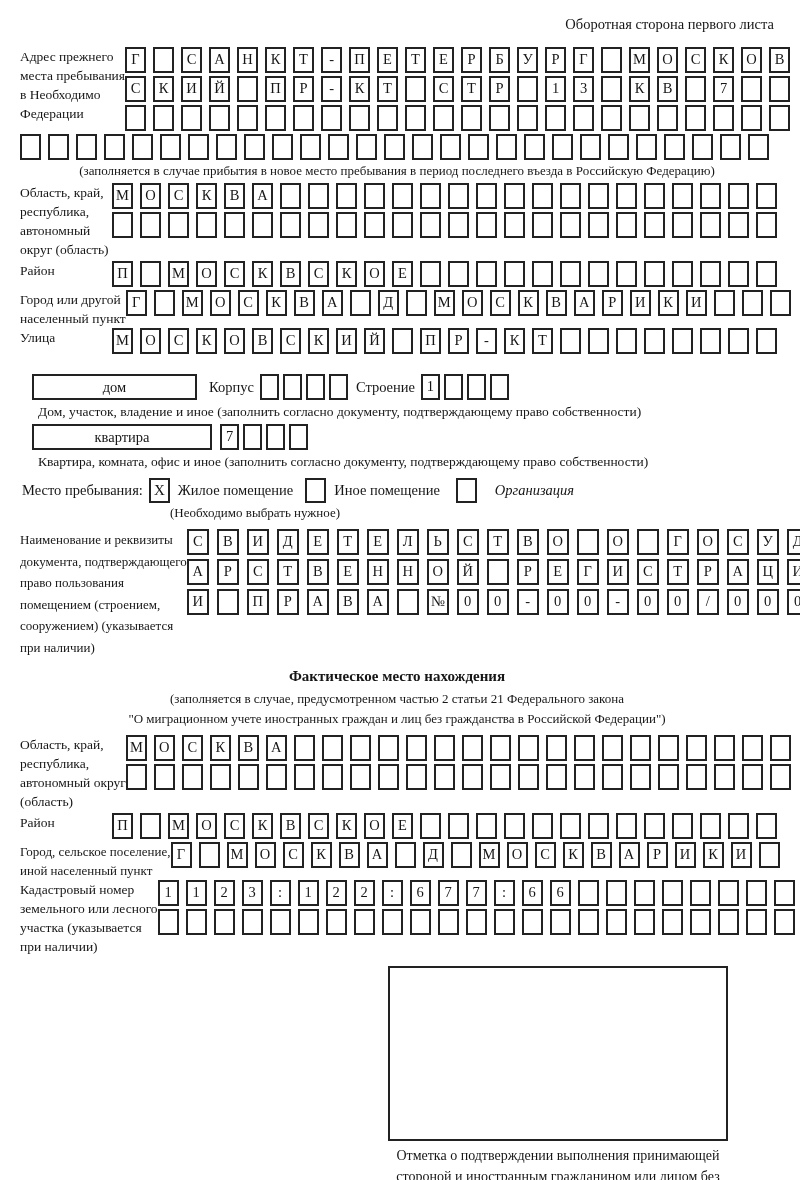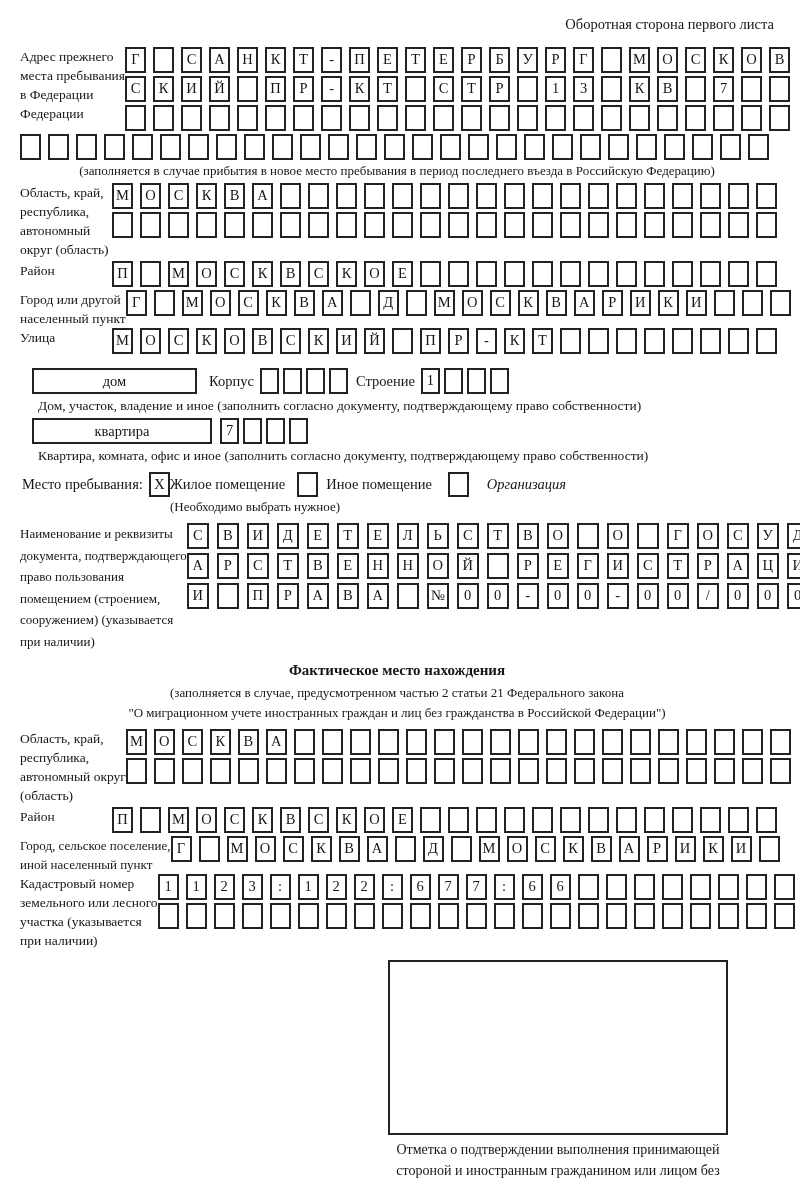--- a/index.html
+++ b/index.html
@@ -50,21 +50,21 @@
 <body>
 
 <div class="page">
 
   <div class="corner">Оборотная сторона первого листа</div>
 
   <div class="frow">
     <div class="lbl w95">
       <div class="ln">Адрес прежнего</div>
       <div class="ln">места пребывания</div>
-      <div class="ln">в Федерации</div>
+      <div class="ln">в Необходимо</div>
       <div class="ln">Федерации</div>
     </div>
     <div>
       <div class="boxrow"><span class="cbox">Г</span><span class="cbox"></span><span class="cbox">С</span><span class="cbox">А</span><span class="cbox">Н</span><span class="cbox">К</span><span class="cbox">Т</span><span class="cbox">-</span><span class="cbox">П</span><span class="cbox">Е</span><span class="cbox">Т</span><span class="cbox">Е</span><span class="cbox">Р</span><span class="cbox">Б</span><span class="cbox">У</span><span class="cbox">Р</span><span class="cbox">Г</span><span class="cbox"></span><span class="cbox">М</span><span class="cbox">О</span><span class="cbox">С</span><span class="cbox">К</span><span class="cbox">О</span><span class="cbox">В</span></div>
       <div class="boxrow"><span class="cbox">С</span><span class="cbox">К</span><span class="cbox">И</span><span class="cbox">Й</span><span class="cbox"></span><span class="cbox">П</span><span class="cbox">Р</span><span class="cbox">-</span><span class="cbox">К</span><span class="cbox">Т</span><span class="cbox"></span><span class="cbox">С</span><span class="cbox">Т</span><span class="cbox">Р</span><span class="cbox"></span><span class="cbox">1</span><span class="cbox">3</span><span class="cbox"></span><span class="cbox">К</span><span class="cbox">В</span><span class="cbox"></span><span class="cbox">7</span><span class="cbox"></span><span class="cbox"></span></div>
       <div class="boxrow"><span class="cbox"></span><span class="cbox"></span><span class="cbox"></span><span class="cbox"></span><span class="cbox"></span><span class="cbox"></span><span class="cbox"></span><span class="cbox"></span><span class="cbox"></span><span class="cbox"></span><span class="cbox"></span><span class="cbox"></span><span class="cbox"></span><span class="cbox"></span><span class="cbox"></span><span class="cbox"></span><span class="cbox"></span><span class="cbox"></span><span class="cbox"></span><span class="cbox"></span><span class="cbox"></span><span class="cbox"></span><span class="cbox"></span><span class="cbox"></span></div>
     </div>
   </div>
   <div class="boxrow"><span class="cbox"></span><span class="cbox"></span><span class="cbox"></span><span class="cbox"></span><span class="cbox"></span><span class="cbox"></span><span class="cbox"></span><span class="cbox"></span><span class="cbox"></span><span class="cbox"></span><span class="cbox"></span><span class="cbox"></span><span class="cbox"></span><span class="cbox"></span><span class="cbox"></span><span class="cbox"></span><span class="cbox"></span><span class="cbox"></span><span class="cbox"></span><span class="cbox"></span><span class="cbox"></span><span class="cbox"></span><span class="cbox"></span><span class="cbox"></span><span class="cbox"></span><span class="cbox"></span><span class="cbox"></span></div>
   <div class="note">(заполняется в случае прибытия в новое место пребывания в период последнего въезда в Российскую Федерацию)</div>
@@ -94,21 +94,21 @@
       <div class="ln">населенный пункт</div>
     </div>
     <div class="boxrow"><span class="cbox">Г</span><span class="cbox"></span><span class="cbox">М</span><span class="cbox">О</span><span class="cbox">С</span><span class="cbox">К</span><span class="cbox">В</span><span class="cbox">А</span><span class="cbox"></span><span class="cbox">Д</span><span class="cbox"></span><span class="cbox">М</span><span class="cbox">О</span><span class="cbox">С</span><span class="cbox">К</span><span class="cbox">В</span><span class="cbox">А</span><span class="cbox">Р</span><span class="cbox">И</span><span class="cbox">К</span><span class="cbox">И</span><span class="cbox"></span><span class="cbox"></span><span class="cbox"></span></div>
   </div>
 
   <div class="frow">
     <div class="lbl w92">Улица</div>
     <div class="boxrow"><span class="cbox">М</span><span class="cbox">О</span><span class="cbox">С</span><span class="cbox">К</span><span class="cbox">О</span><span class="cbox">В</span><span class="cbox">С</span><span class="cbox">К</span><span class="cbox">И</span><span class="cbox">Й</span><span class="cbox"></span><span class="cbox">П</span><span class="cbox">Р</span><span class="cbox">-</span><span class="cbox">К</span><span class="cbox">Т</span><span class="cbox"></span><span class="cbox"></span><span class="cbox"></span><span class="cbox"></span><span class="cbox"></span><span class="cbox"></span><span class="cbox"></span><span class="cbox"></span></div>
   </div>
 
-  <div class="frow" style="margin-top:11px;">
+  <div class="frow" style="margin-top:17px;">
     <div class="widebox dombox">
       <span>дом</span>
     </div>
     <div class="inline-lb">Корпус</div>
     <div class="boxrow tight"><span class="cbox"></span><span class="cbox"></span><span class="cbox"></span><span class="cbox"></span></div>
     <div class="inline-lb">Строение</div>
     <div class="boxrow tight"><span class="cbox">1</span><span class="cbox"></span><span class="cbox"></span><span class="cbox"></span></div>
   </div>
   <div class="caption">Дом, участок, владение и иное (заполнить согласно документу, подтверждающему право собственности)</div>
 
@@ -116,21 +116,21 @@
     <div class="widebox kvbox">
       <span>квартира</span>
     </div>
     <div class="boxrow tight"><span class="cbox">7</span><span class="cbox"></span><span class="cbox"></span><span class="cbox"></span></div>
   </div>
   <div class="caption">Квартира, комната, офис и иное (заполнить согласно документу, подтверждающему право собственности)</div>
 
   <div class="stayrow">
     <span>Место пребывания:</span>
     <span class="chk" style="margin-left:6px;">X</span>
-    <span style="margin-left:0;">Жилое помещение</span>
+    <span style="margin-left:8px;">Жилое помещение</span>
     <span class="chk" style="margin-left:12px;"></span>
     <span style="margin-left:8px;">Иное помещение</span>
     <span class="chk" style="margin-left:16px;"></span>
     <span style="margin-left:18px;font-style:italic;">Организация</span>
   </div>
   <div class="stay-note">(Необходимо выбрать нужное)</div>
 
   <div class="frow">
     <div class="lbl w143">
       <div class="ln">Наименование и реквизиты</div>

